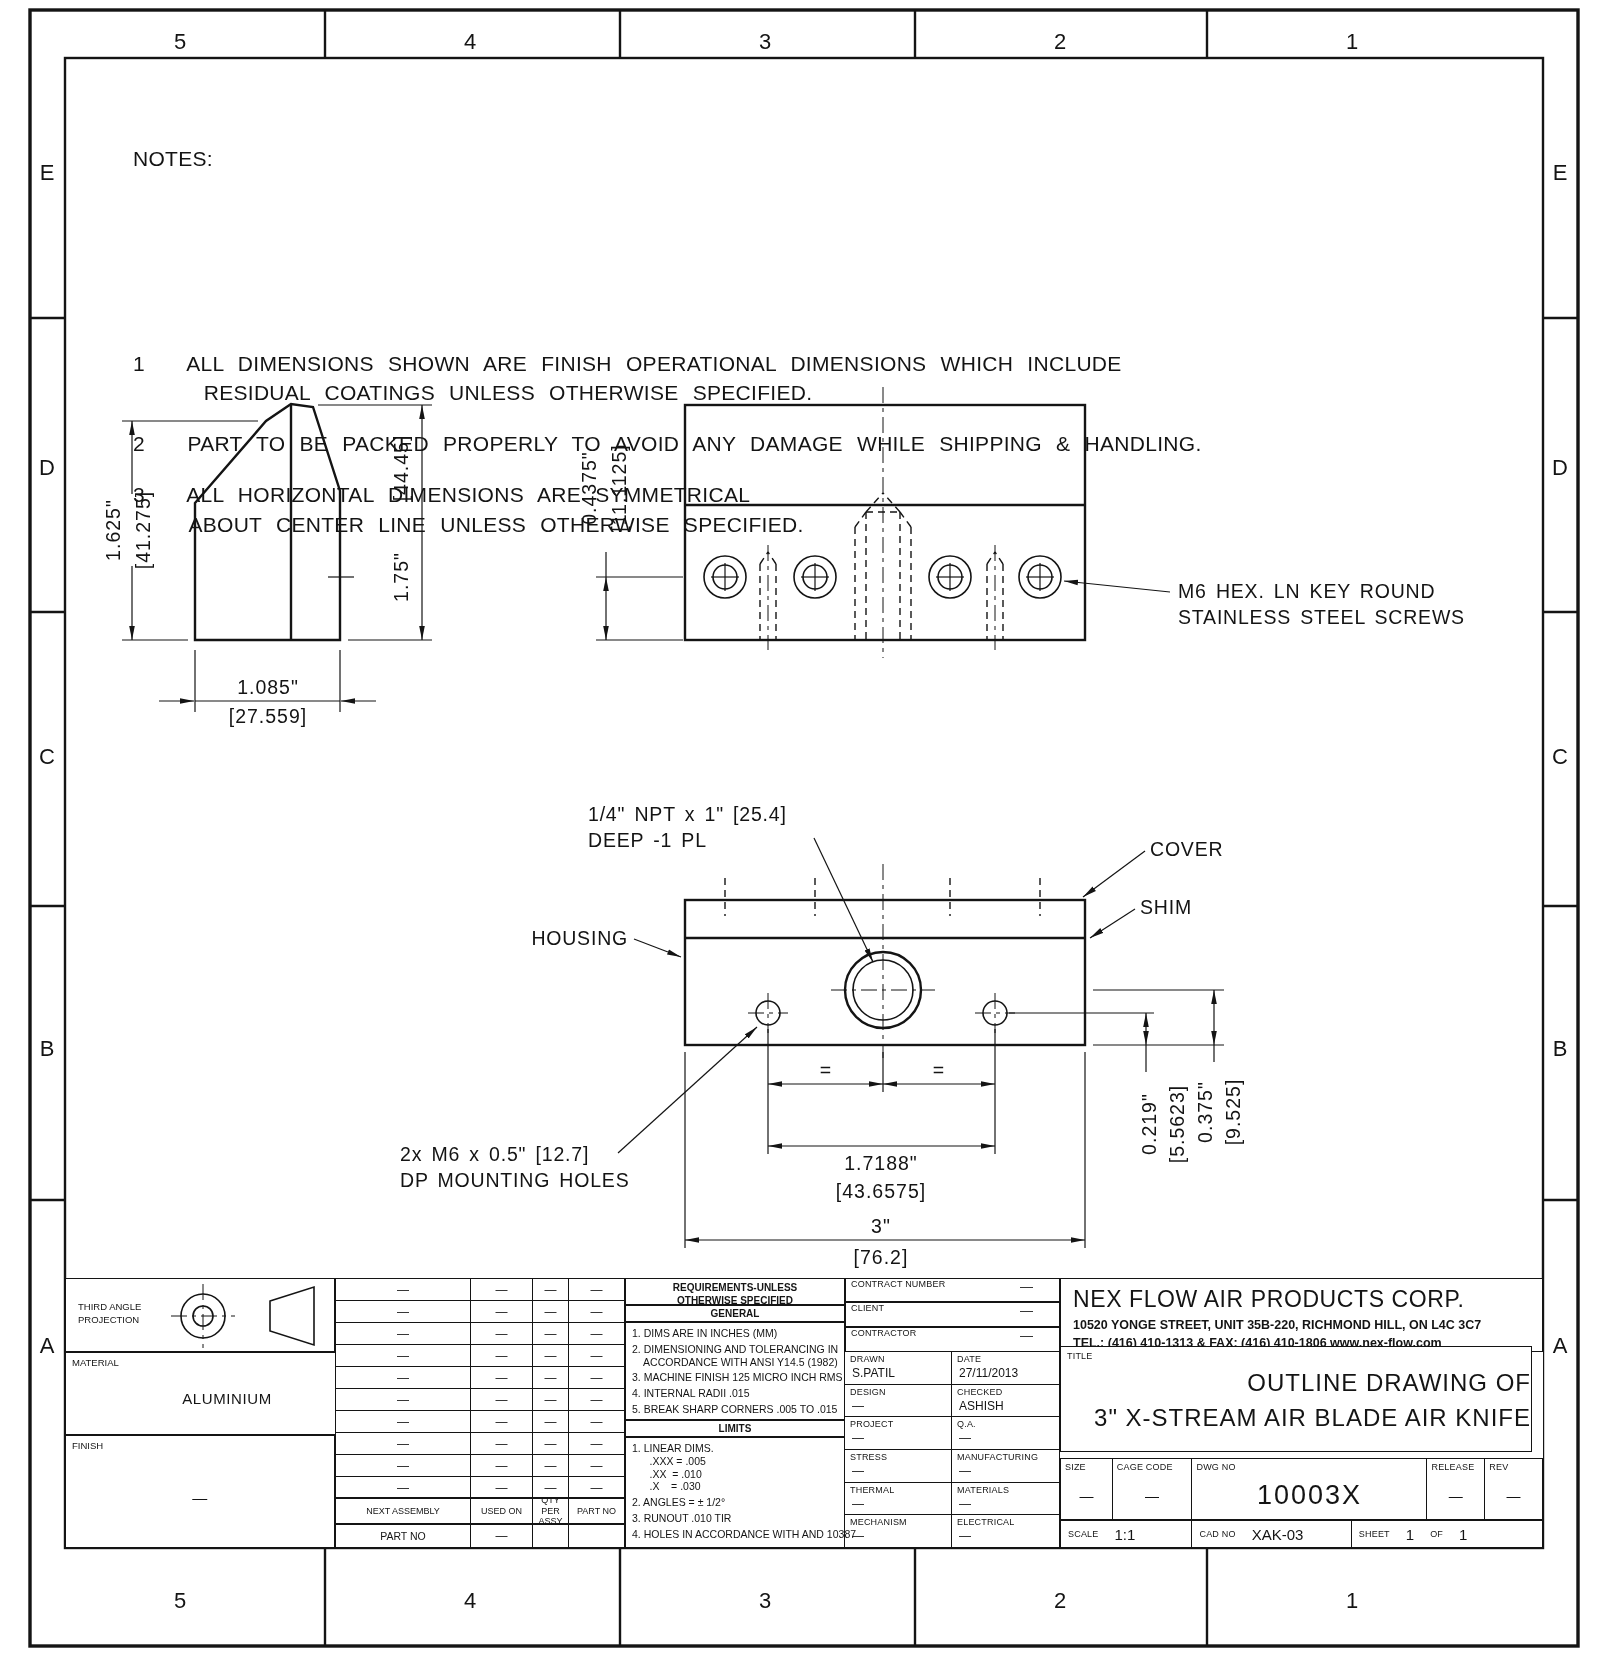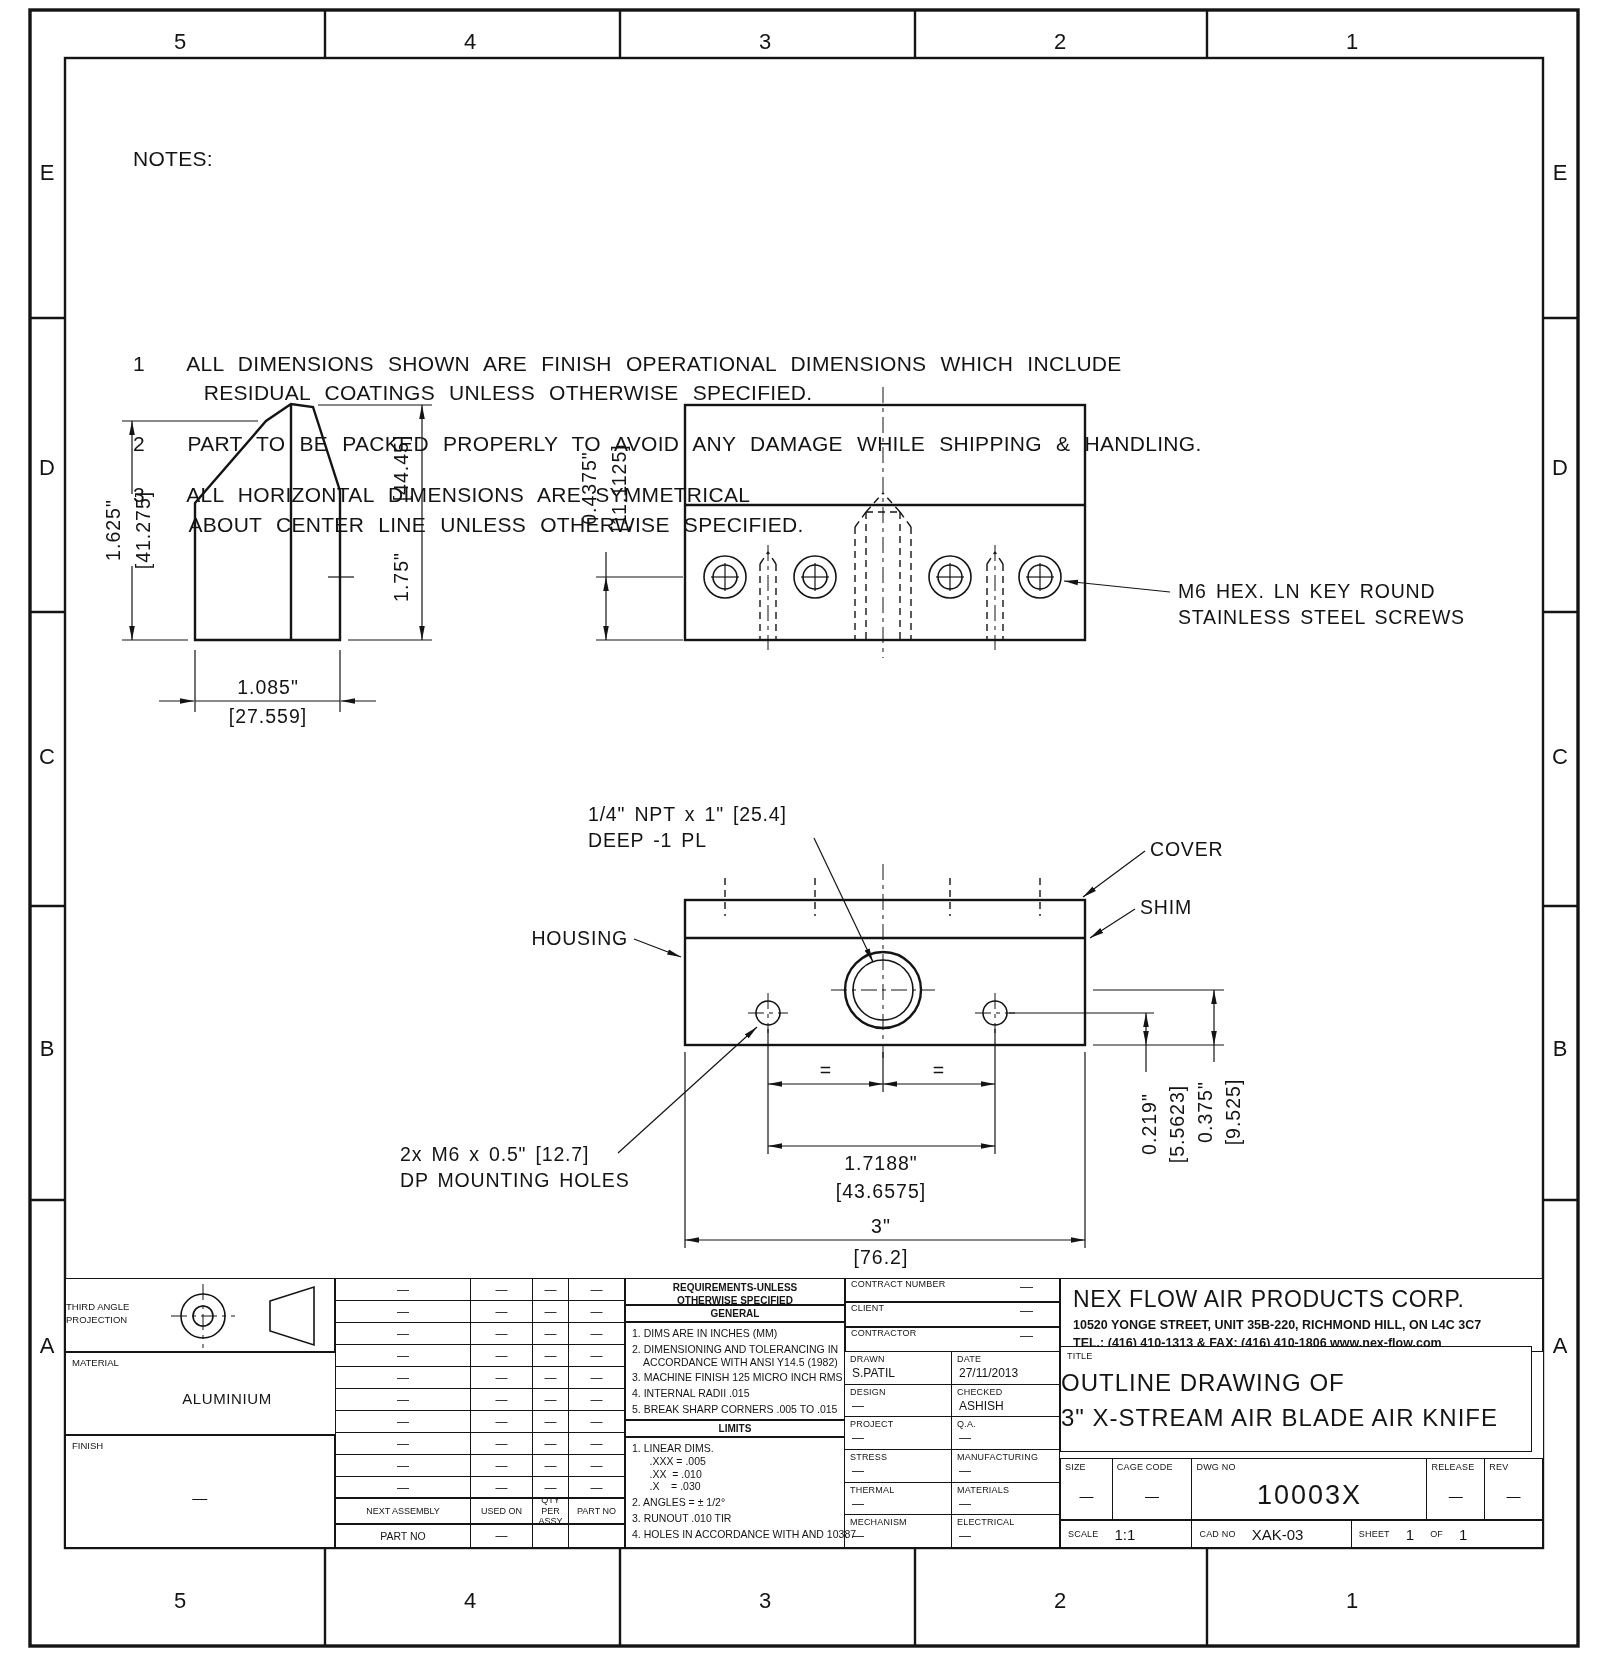--- a/index.html
+++ b/index.html
@@ -30,21 +30,21 @@
   .notes-h{margin-bottom:26px}
   .note-item{margin-bottom:21px}
 
   
   .tb{position:absolute;left:65px;top:1278px;width:1478px;height:270px;background:#fff}
   .cell{position:absolute;border:1px solid #141414;background:#fff}
   .lab{font-size:9px;letter-spacing:.2px}
   .cl-label{position:absolute;top:4px;left:6px;font-size:9.5px}
   .cl-value{position:absolute;width:100%;text-align:center;top:55%;transform:translateY(-50%);
             font-size:15px;letter-spacing:.6px}
-  .proj-label{position:absolute;left:0;top:22px;font-size:9.5px;white-space:pre;line-height:1.35}
+  .proj-label{position:absolute;left:12px;top:22px;font-size:9.5px;white-space:pre;line-height:1.35}
   .proj-sym{position:absolute;right:8px;top:1px}
 
   .at-row{display:flex;height:22px;border-bottom:1px solid #141414}
   .at-rows .at-row:last-child{border-bottom:none}
   .at-c{display:flex;align-items:center;justify-content:center;font-size:12px;
         border-right:1px solid #141414;height:100%}
   .at-c:last-child{border-right:none}
   .w1{width:135px}.w2{width:62px}.w3{width:36px}.w4{width:55px}
   .ath{font-size:9px;text-align:center;white-space:pre-line;line-height:1.15}
 
@@ -55,21 +55,21 @@
 
   .c4row{display:flex;justify-content:space-between;padding:0 26px 0 5px}
   .c4row .val{font-size:13px}
   .admin-grid{display:grid;grid-template-columns:107px 108px;grid-auto-rows:32.66px}
   .admin-cell{border:1px solid #141414;padding:2px 0 0 5px;margin-top:-1px;margin-left:-1px}
   .aval{font-size:12px;margin-top:2px;padding-left:2px}
 
   .comp{padding:7px 12px}
   .comp-name{font-size:23px;letter-spacing:.6px;margin-bottom:4px}
   .comp-line{font-size:12.5px;font-weight:bold;line-height:1.4}
-  .title-line{text-align:left;font-size:24px;letter-spacing:1px}
+  .title-line{text-align:right;font-size:24px;letter-spacing:1px}
   .tl1{margin-top:22px}.tl2{margin-top:7px}
   .nr{display:flex;height:100%}
   .nr-c{display:flex;flex-direction:column;border-right:1px solid #141414;height:100%}
   .nr-c:last-child{border-right:none}
   .nr-c .lab{padding:3px 0 0 4px}
   .nr-val{flex:1;display:flex;align-items:center;justify-content:center;font-size:14px}
   .dwg-val{font-size:27px;letter-spacing:2px}
   .br{display:flex;height:100%}
   .br-c{display:flex;align-items:center;gap:16px;padding-left:7px;border-right:1px solid #141414;height:100%}
   .br-c:last-child{border-right:none}

